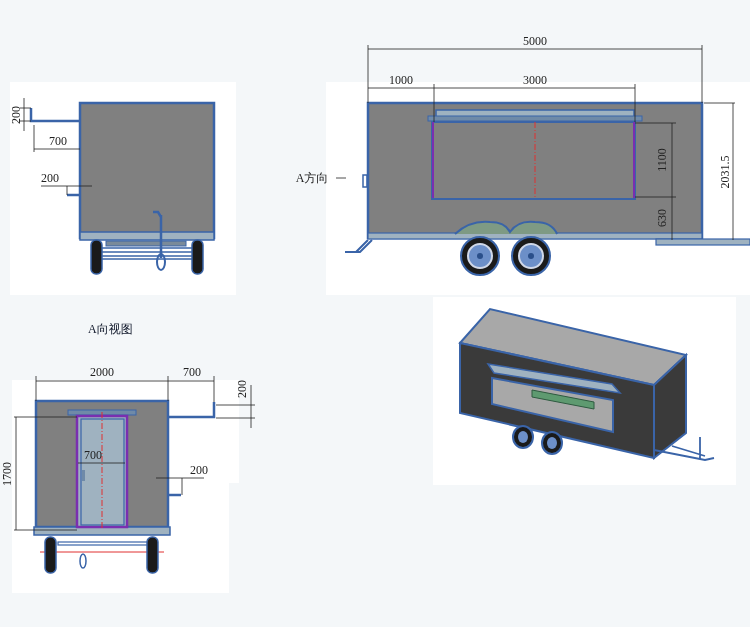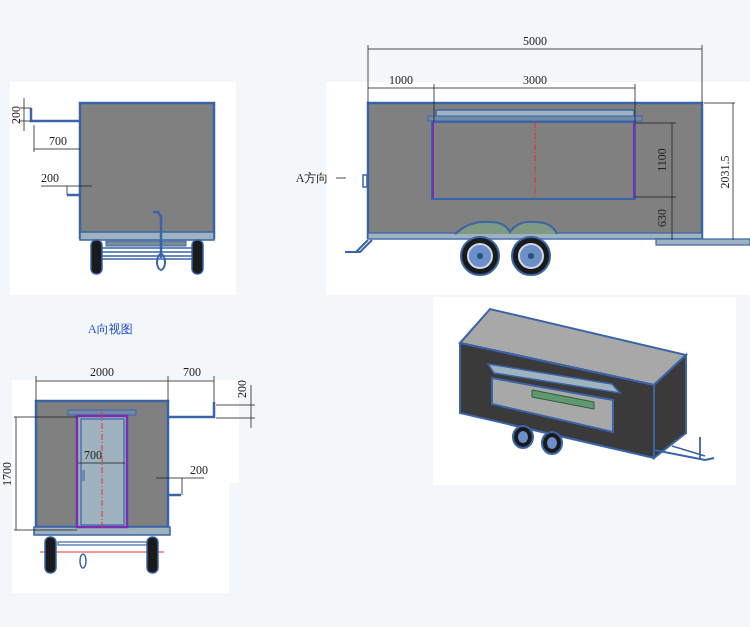--- a/index.html
+++ b/index.html
@@ -3,21 +3,21 @@
 <meta charset="utf-8">
 <style>
   html, body { margin: 0; padding: 0; }
   body {
     width: 750px; height: 627px; background: #f4f7f9; position: relative; overflow: hidden;
     font-family: "Liberation Serif", "DejaVu Serif", serif;
   }
   .panel { position: absolute; background: #ffffff; }
   svg { position: absolute; left: 0; top: 0; overflow: visible; }
   .dim { font-family: "Liberation Serif", "DejaVu Serif", serif; font-size: 12px; fill: #222; }
-  .lbl { position: absolute; font-size: 12px; color: #1d4ed8; }
+  .lbl { position: absolute; font-size: 12px; color: #0f172a; }
 </style>
 </head>
 <body>
 
 <div class="panel" style="left:10px;top:82px;width:226px;height:213px;"></div>
 <svg width="750" height="627">
 
   <rect x="80" y="103" width="134" height="135" fill="#808080" stroke="#3a64a8" stroke-width="2.5"></rect>
   <rect x="80" y="232" width="134" height="8" fill="#9fb2c0" stroke="#3a64a8" stroke-width="1.5"></rect>
 

